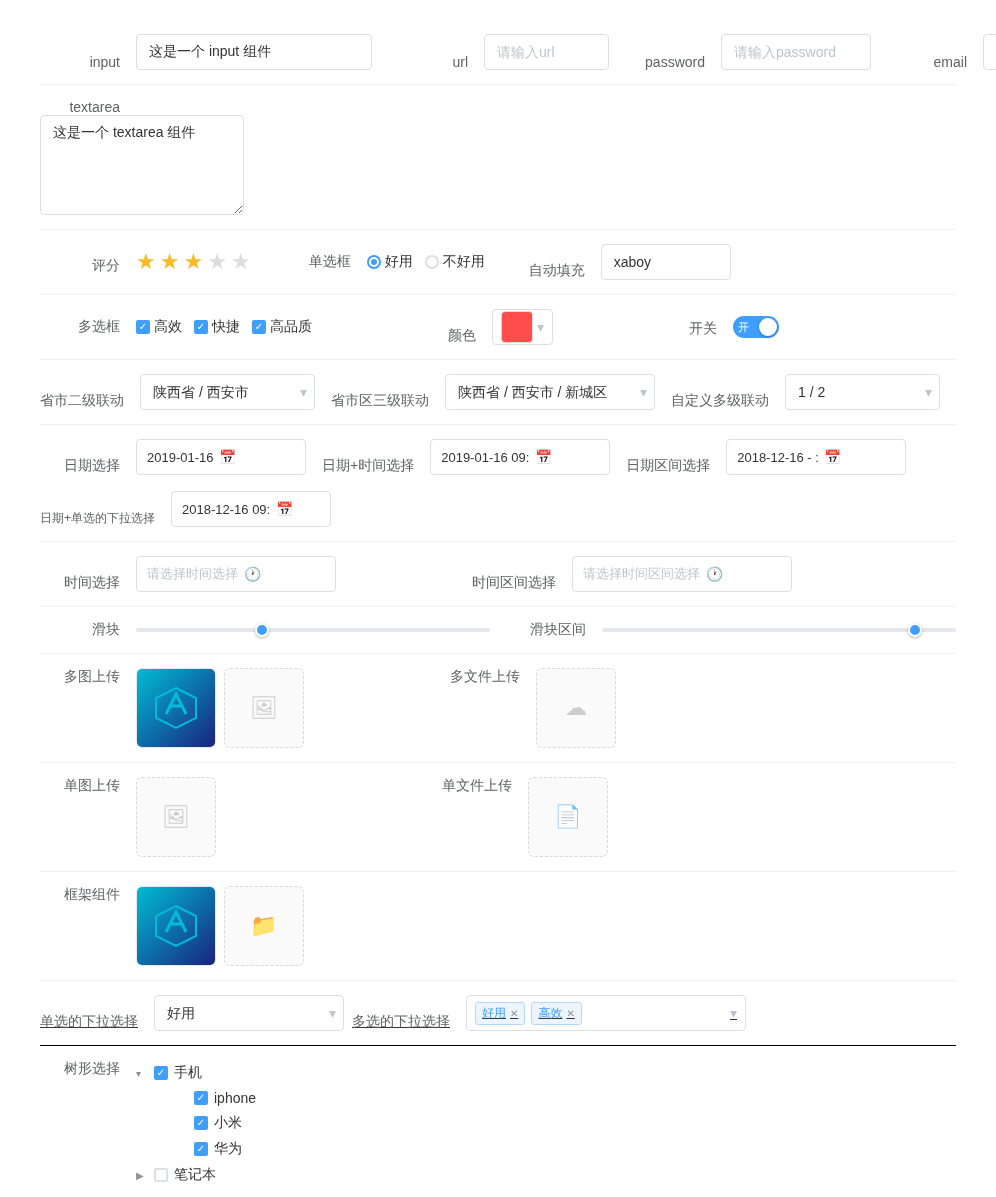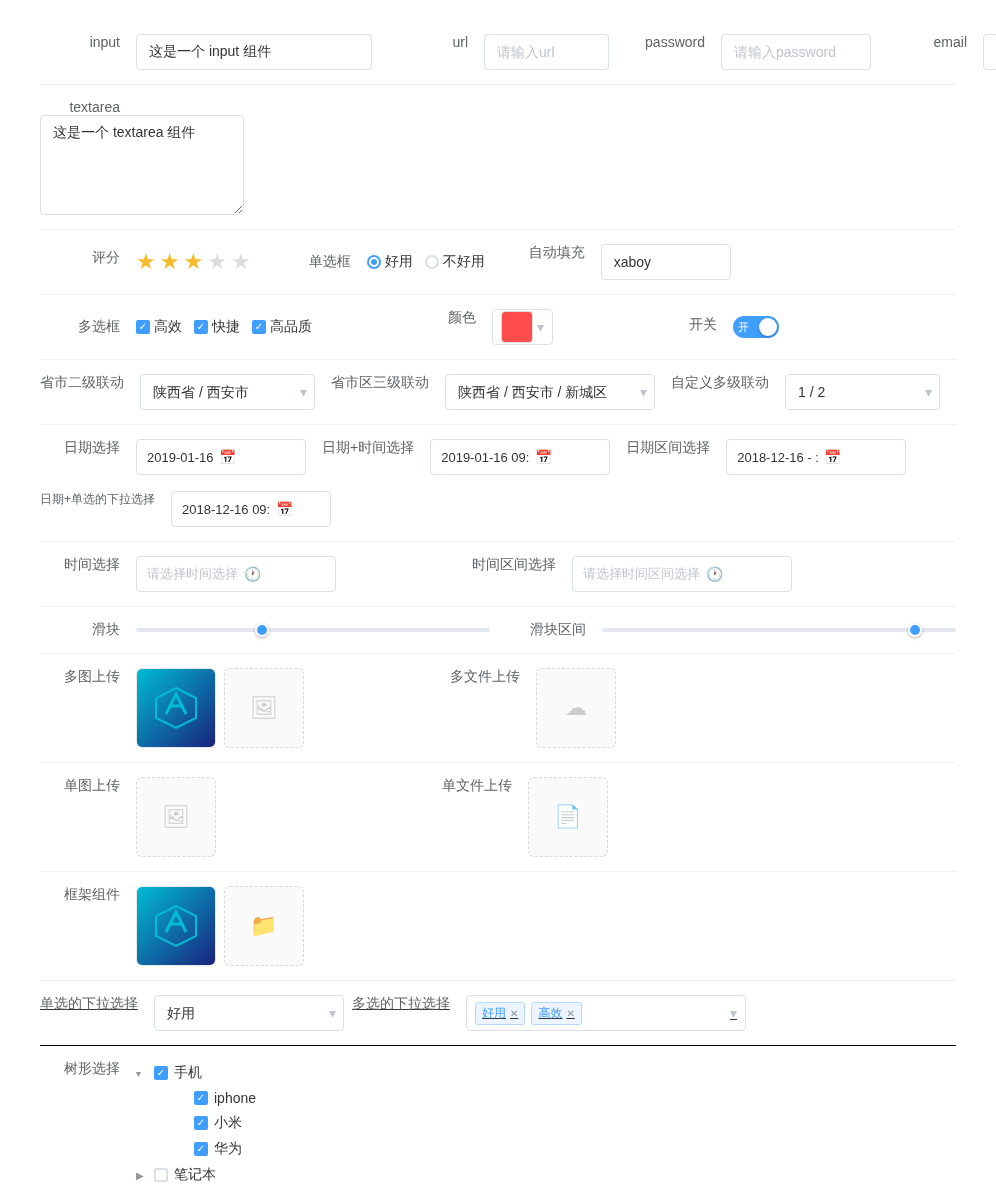--- a/index.html
+++ b/index.html
@@ -29,21 +29,21 @@
     
     .row-inputs {
       display: flex;
       align-items: center;
       gap: 16px;
       padding: 14px 0;
       border-bottom: 1px solid #f0f0f0;
     }
     .input-group {
       display: flex;
-      align-items: flex-start;
+      align-items: flex-end;
       gap: 8px;
     }
 
     
     .row-textarea {
       display: flex;
       align-items: flex-start;
       padding: 14px 0;
       border-bottom: 1px solid #f0f0f0;
       gap: 0;

